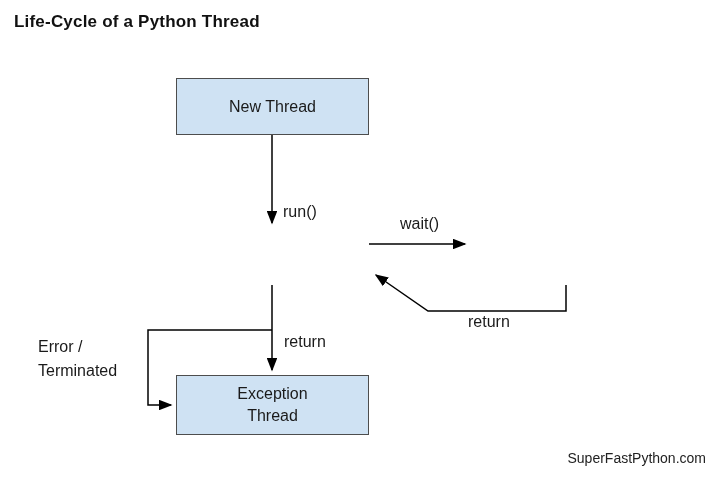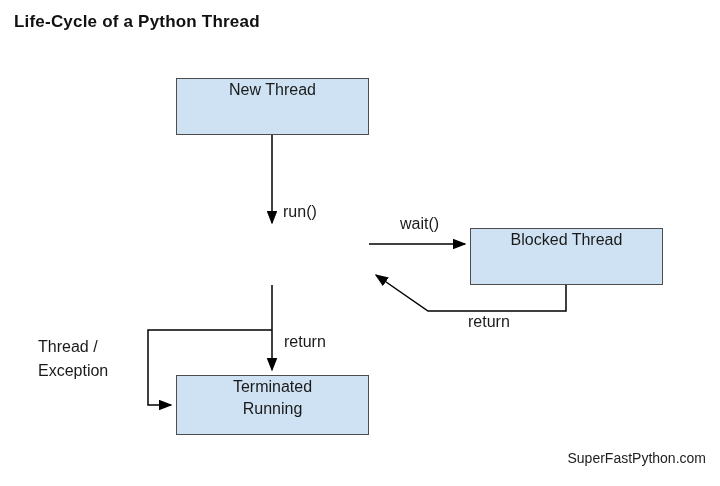--- a/index.html
+++ b/index.html
@@ -39,21 +39,21 @@
   .connectors line,
   .connectors polyline {
     stroke: var(--arrow);
     stroke-width: 1.5;
     fill: none;
   }
   #arrowhead path { fill: var(--arrow); }
   .node {
     position: absolute;
     display: flex;
-    align-items: flex-start;
+    align-items: center;
     justify-content: center;
     text-align: center;
     background: var(--box-fill);
     border: 1px solid var(--box-border);
     color: #1a1a1a;
     font-size: 16px;
     line-height: 1.35;
   }
   #node-new        { left: 176px; top: 78px;  width: 193px; height: 57px; }
   #node-running    { left: 176px; top: 228px; width: 193px; height: 57px; }
@@ -103,33 +103,30 @@
     <polyline points="566,285 566,311 428,311 376,275" marker-end="url(#arrowhead)"></polyline>
     <line x1="272" y1="285" x2="272" y2="370" marker-end="url(#arrowhead)"></line>
     <polyline points="272,330 148,330 148,405 171,405" marker-end="url(#arrowhead)"></polyline>
   </svg>
 
   <div class="node" id="node-new">
     <span class="node-label">New Thread</span>
   </div>
 
 
-  <div class="node" id="node-blocked">
-    <span class="node-label">Blocked Thread</span>
-  </div>
 
   <div class="node" id="node-terminated">
-    <span class="node-label">Terminated Running</span>
+    <span class="node-label">Exception Thread</span>
   </div>
 
   <div class="edge-label" id="lbl-run">run()</div>
 
   <div class="edge-label" id="lbl-wait">wait()</div>
 
   <div class="edge-label" id="lbl-return-blocked">return</div>
 
   <div class="edge-label" id="lbl-return-run">return</div>
 
-  <div class="edge-label" id="lbl-error">Thread / Exception</div>
+  <div class="edge-label" id="lbl-error">Error / Terminated</div>
 
   <div class="watermark">SuperFastPython.com</div>
 
 </div>
 
 </body></html>

